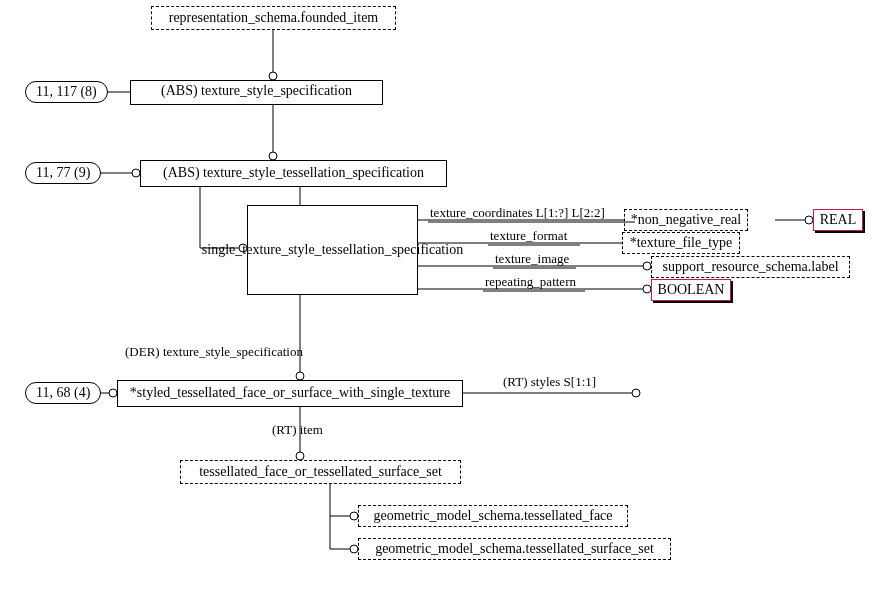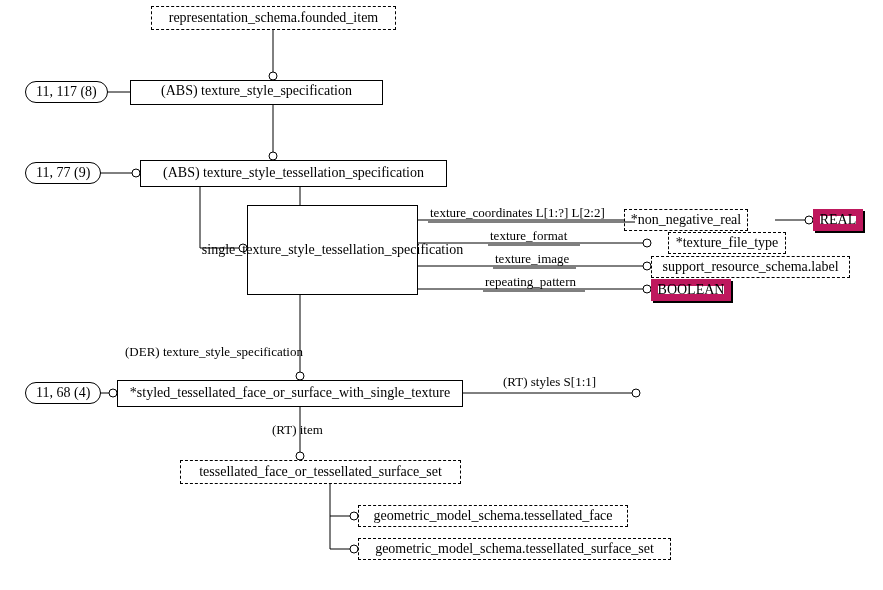--- a/index.html
+++ b/index.html
@@ -31,21 +31,21 @@
     line-height: 1.2;
   }
   .solid-box { border: 1px solid #000; }
   .dashed-box { border: 1px dashed #000; }
   .pill {
     border: 1px solid #000;
     border-radius: 14px;
     padding: 2px 10px;
   }
   .shadow-box {
-    border: 7px solid #be185d;
+    border: 1px solid #be185d;
     box-shadow: 2px 2px 0 #000;
     justify-content: center;
   }
   .edge-label {
     position: absolute;
     font-size: 13px;
     background: transparent;
     white-space: nowrap;
     text-align: center;
   }
@@ -141,21 +141,21 @@
   <span>specification</span>
 </div>
 
 <div class="node dashed-box" style="left:624px; top:209px; width:124px; height:22px;">
   <span>*non_negative_real</span>
 </div>
 <div class="node shadow-box" style="left:813px; top:209px; width:50px; height:22px;">
   <span>REAL</span>
 </div>
 
-<div class="node dashed-box" style="left:668px; top:232px; width:118px; height:22px;">
+<div class="node dashed-box" style="left:622px; top:232px; width:118px; height:22px;">
   <span>*texture_file_type</span>
 </div>
 
 <div class="node dashed-box" style="left:651px; top:256px; width:199px; height:22px;">
   <span>support_resource_schema.label</span>
 </div>
 
 <div class="node shadow-box" style="left:651px; top:279px; width:80px; height:22px;">
   <span>BOOLEAN</span>
 </div>

